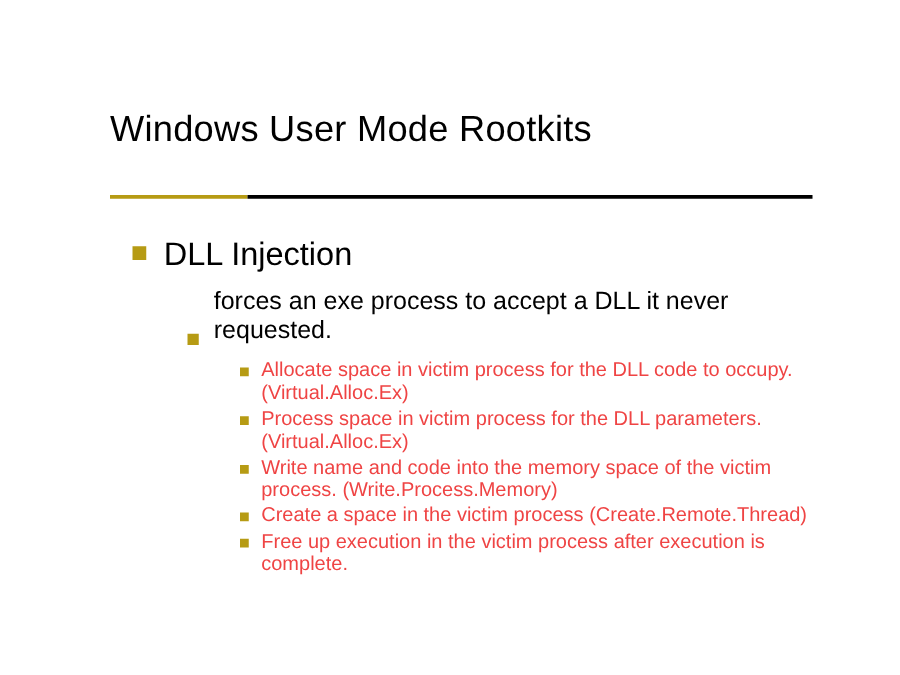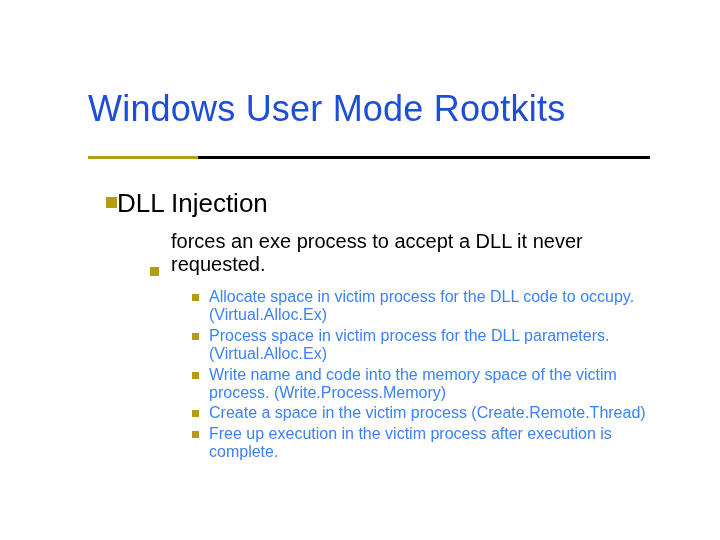--- a/index.html
+++ b/index.html
@@ -14,22 +14,22 @@
   .slide {
     position: relative;
     width: 720px;
     height: 540px;
     box-sizing: border-box;
   }
   .title {
     position: absolute;
     left: 88px;
     top: 88px;
-    font-size: 36px;
-    color: #1d4ed8;
+    font-size: 29px;
+    color: #000000;
     font-weight: 400;
     letter-spacing: 0.2px;
   }
   .accent {
     position: absolute;
     left: 88px;
     top: 156px;
     height: 3px;
     width: 110px;
     background: #b69b14;
@@ -41,20 +41,21 @@
     height: 3px;
     width: 452px;
     background: #000;
   }
   .lvl1 {
     position: absolute;
     left: 106px;
     top: 188px;
     display: flex;
     align-items: flex-start;
+    gap: 14px;
   }
   .sq1 {
     width: 11px;
     height: 11px;
     background: #b69b14;
     margin-top: 9px;
     flex: none;
   }
   .lvl1-text {
     font-size: 26px;
@@ -98,21 +99,21 @@
   .sq3 {
     width: 7px;
     height: 7px;
     background: #b69b14;
     margin-top: 6px;
     flex: none;
   }
   .lvl3-text {
     font-size: 16px;
     line-height: 1.15;
-    color: #3b82f6;
+    color: #ef4444;
   }
 </style>
 </head>
 <body>
 
 <div class="slide">
 
   <div class="title">Windows User Mode Rootkits</div>
 
   <div class="accent"></div>

